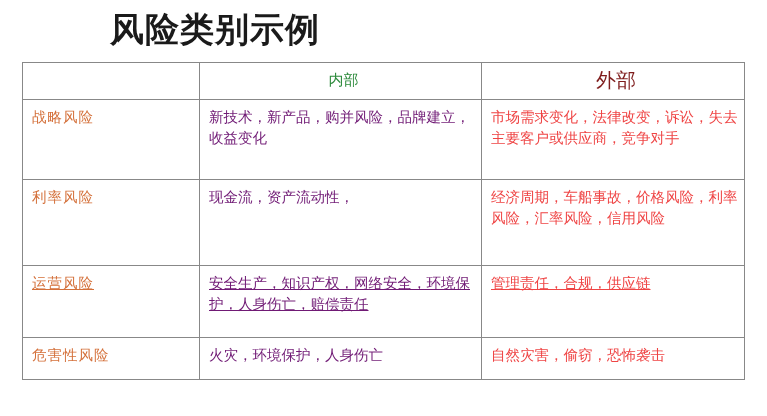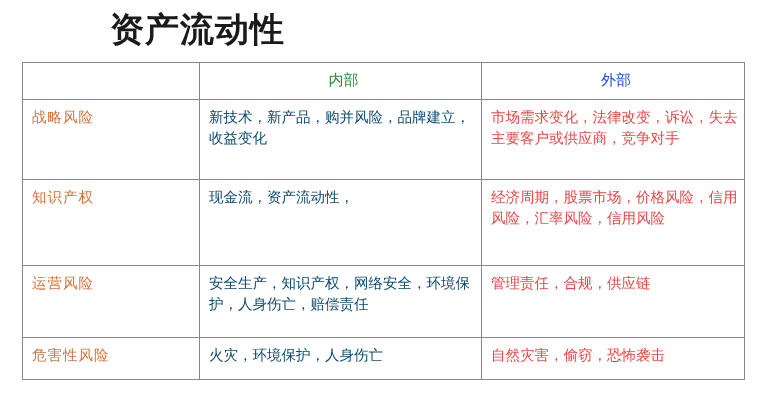--- a/index.html
+++ b/index.html
@@ -59,47 +59,47 @@
     height: 18px;
     padding-top: 5px;
     padding-bottom: 6px;
   }
   thead th.blank { }
   thead th.internal {
     color: #2e8b3d;
     font-size: 15px;
   }
   thead th.external {
-    color: #1d4ed8;
-    font-size: 15px;
+    color: #7f1d1d;
+    font-size: 20px;
   }
   td.rowhead {
     color: #d4703a;
     font-weight: bold;
     font-size: 15px;
     letter-spacing: 1px;
     white-space: nowrap;
   }
   td.internal-cell {
-    color: #0c4a6e;
+    color: #701a75;
   }
   td.external-cell {
     color: #ef4444;
   }
   tr.r-strategy td { height: 64px; }
   tr.r-finance td { height: 70px; }
-  tr.r-operation td { height: 56px; }
+  tr.r-operation td { height: 56px; text-decoration: underline; }
   tr.r-hazard td { height: 26px; }
 </style>
 </head>
 <body>
 
 <div class="page">
 
-  <div class="title">资产流动性</div>
+  <div class="title">风险类别示例</div>
 
   <div class="table-wrap">
     <table class="risk-table">
       <colgroup>
         <col class="c0">
         <col class="c1">
         <col class="c2">
       </colgroup>
       <thead>
         <tr>
@@ -108,23 +108,23 @@
           <th class="external">外部</th>
         </tr>
       </thead>
       <tbody>
         <tr class="r-strategy">
           <td class="rowhead">战略风险</td>
           <td class="internal-cell">新技术，新产品，购并风险，品牌建立，收益变化</td>
           <td class="external-cell">市场需求变化，法律改变，诉讼，失去主要客户或供应商，竞争对手</td>
         </tr>
         <tr class="r-finance">
-          <td class="rowhead">知识产权</td>
+          <td class="rowhead">利率风险</td>
           <td class="internal-cell">现金流，资产流动性，</td>
-          <td class="external-cell">经济周期，股票市场，价格风险，信用风险，汇率风险，信用风险</td>
+          <td class="external-cell">经济周期，车船事故，价格风险，利率风险，汇率风险，信用风险</td>
         </tr>
         <tr class="r-operation">
           <td class="rowhead">运营风险</td>
           <td class="internal-cell">安全生产，知识产权，网络安全，环境保护，人身伤亡，赔偿责任</td>
           <td class="external-cell">管理责任，合规，供应链</td>
         </tr>
         <tr class="r-hazard">
           <td class="rowhead">危害性风险</td>
           <td class="internal-cell">火灾，环境保护，人身伤亡</td>
           <td class="external-cell">自然灾害，偷窃，恐怖袭击</td>

